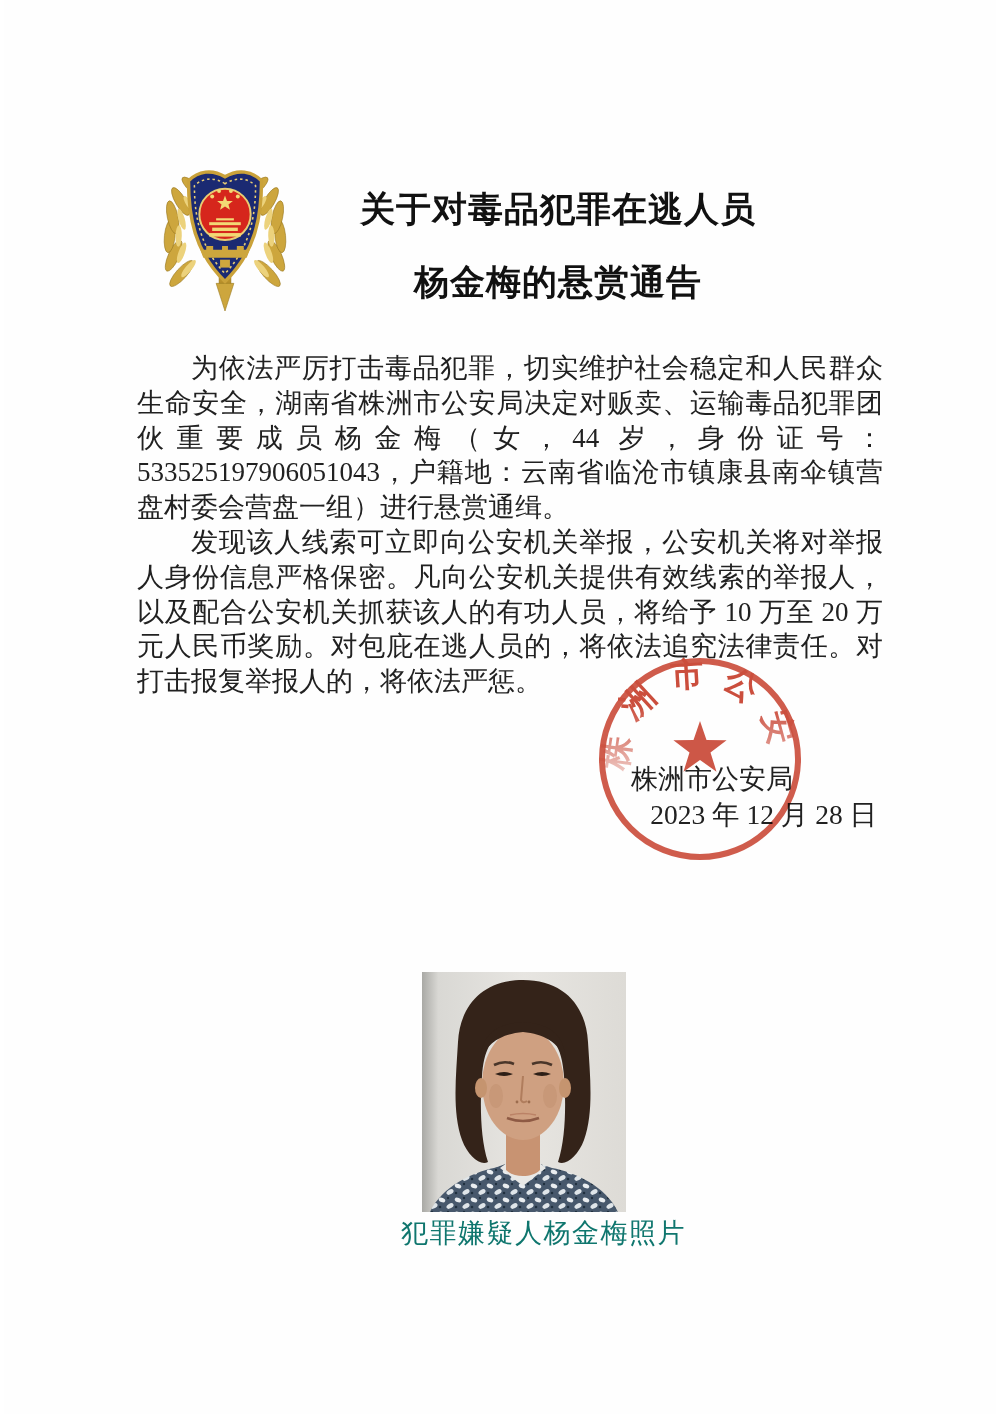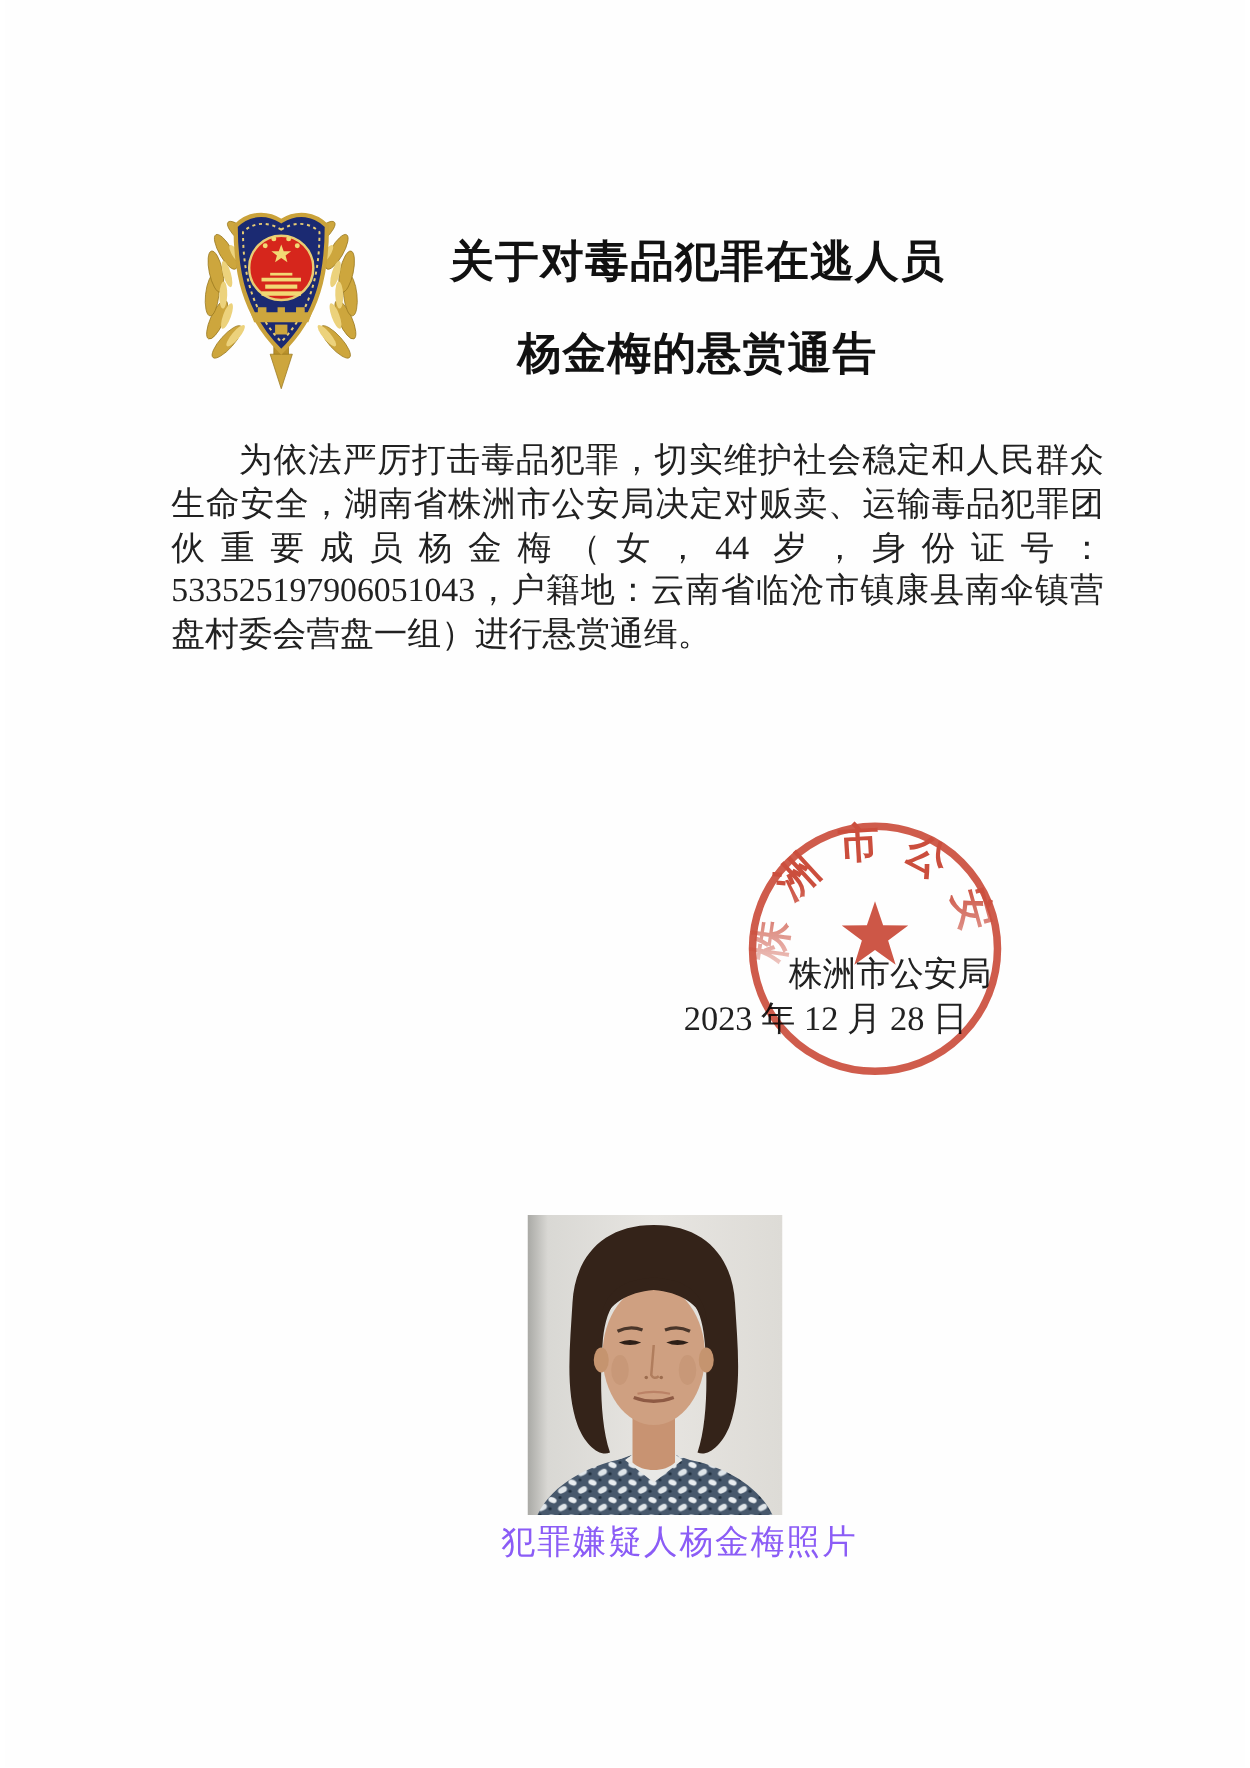--- a/index.html
+++ b/index.html
@@ -14,30 +14,30 @@
     font-weight:bold;font-size:35px;color:#111;
   }
   .doc-title .line1{margin-bottom:24px;letter-spacing:1px;}
   .doc-title .line2{letter-spacing:1px;margin-top:26px;}
   .body-text{
     position:absolute;left:133px;top:327px;width:746px;
     font-size:27px;line-height:34.8px;text-align:justify;color:#212121;margin-top:24px;
   }
   .body-text p{margin:0;text-indent:2em;}
   .sig-agency{position:absolute;left:557px;top:761px;width:302px;text-align:center;font-size:27px;color:#212121;}
-  .sig-date{position:absolute;left:543px;top:797px;width:330px;text-align:left;font-size:27.5px;color:#212121;}
+  .sig-date{position:absolute;left:543px;top:797px;width:330px;text-align:right;font-size:27.5px;color:#212121;}
   .seal{position:absolute;left:592px;top:654px;width:212px;height:212px;mix-blend-mode:multiply;opacity:.93;}
   .contacts{
     position:absolute;left:133px;top:859px;width:748px;
     font-size:27px;line-height:36.4px;color:#212121;text-align:justify;
   }
   .contacts p{margin:0;text-indent:2em;}
   .photo{position:absolute;left:418px;top:972px;width:204px;height:240px;}
   .photo-caption{
-    position:absolute;left:397px;top:1215px;font-size:27px;letter-spacing:1.5px;color:#8b5cf6;
+    position:absolute;left:397px;top:1215px;font-size:27px;letter-spacing:1.5px;color:#0f766e;
   }
 </style>
 </head>
 <body>
 
 <div class="page">
 
   <div class="emblem">
     <svg viewBox="0 0 150 162" width="148" height="162" aria-hidden="true">
 
@@ -93,20 +93,21 @@
     </svg>
   </div>
 
   <div class="doc-title">
     <div class="line1">关于对毒品犯罪在逃人员</div>
     <div class="line2">杨金梅的悬赏通告</div>
   </div>
 
   <div class="body-text">
     <p>为依法严厉打击毒品犯罪，切实维护社会稳定和人民群众生命安全，湖南省株洲市公安局决定对贩卖、运输毒品犯罪团伙重要成员杨金梅（女，44 岁，身份证号：533525197906051043，户籍地：云南省临沧市镇康县南伞镇营盘村委会营盘一组）进行悬赏通缉。</p>
+    <p>发现该人线索可立即向公安机关举报，公安机关将对举报人身份信息严格保密。凡向公安机关提供有效线索的举报人，以及配合公安机关抓获该人的有功人员，将给予 10 万至 20 万元人民币奖励。对包庇在逃人员的，将依法追究法律责任。对打击报复举报人的，将依法严惩。</p>
   </div>
 
   <div class="sig-agency">株洲市公安局</div>
   <div class="sig-date">2023 年 12 月 28 日</div>
 
   <div class="seal">
     <svg viewBox="0 0 212 212" width="212" height="212" aria-hidden="true">
       <defs>
         <linearGradient id="sealFade" x1="0" y1="0" x2="0" y2="1">
           <stop offset="0%" stop-color="#c8402e"></stop>

